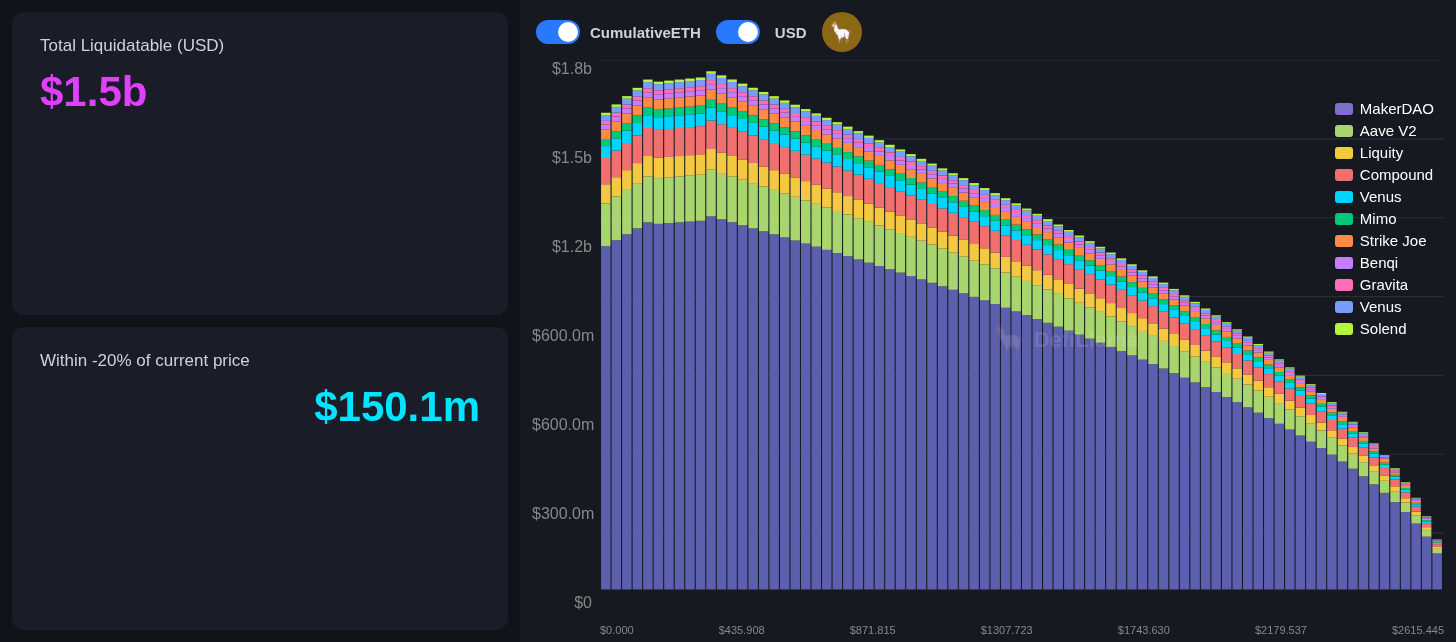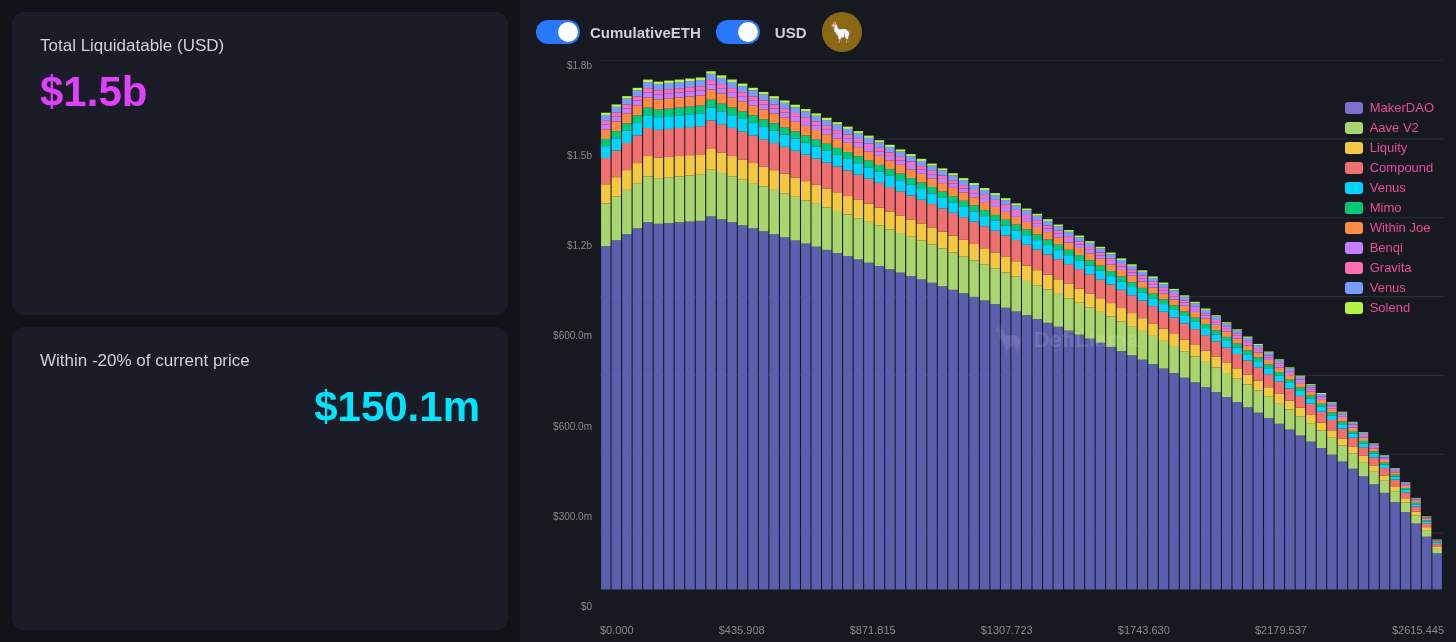--- a/index.html
+++ b/index.html
@@ -125,21 +125,21 @@
     .y-axis {
       display: flex;
       flex-direction: column-reverse;
       justify-content: space-between;
       padding-bottom: 0;
       padding-right: 8px;
       width: 68px;
       min-width: 68px;
     }
     .y-label {
-      font-size: 10px;
+      font-size: 16px;
       color: #888;
       text-align: right;
     }
 
     
     .chart-content {
       flex: 1;
       position: relative;
     }
     .chart-svg-wrapper {
@@ -179,22 +179,22 @@
       display: flex;
       align-items: center;
       gap: 7px;
     }
     .legend-color {
       width: 18px;
       height: 12px;
       border-radius: 3px;
     }
     .legend-text {
-      font-size: 13px;
-      color: #ec4899;
+      font-size: 15px;
+      color: #ffffff;
       text-align: center;
     }
 
     
     .watermark {
       position: absolute;
       left: 50%;
       top: 50%;
       transform: translate(-20%, -40%);
       font-size: 22px;
@@ -1192,21 +1192,21 @@
       <div class="legend-item">
         <div class="legend-color" style="background:#00d4ff"></div>
         <span class="legend-text">Venus</span>
       </div>
       <div class="legend-item">
         <div class="legend-color" style="background:#00c97a"></div>
         <span class="legend-text">Mimo</span>
       </div>
       <div class="legend-item">
         <div class="legend-color" style="background:#ff8c42"></div>
-        <span class="legend-text">Within Joe</span>
+        <span class="legend-text">Strike Joe</span>
       </div>
       <div class="legend-item">
         <div class="legend-color" style="background:#c77dff"></div>
         <span class="legend-text">Benqi</span>
       </div>
       <div class="legend-item">
         <div class="legend-color" style="background:#ff6eb4"></div>
         <span class="legend-text">Gravita</span>
       </div>
       <div class="legend-item">

